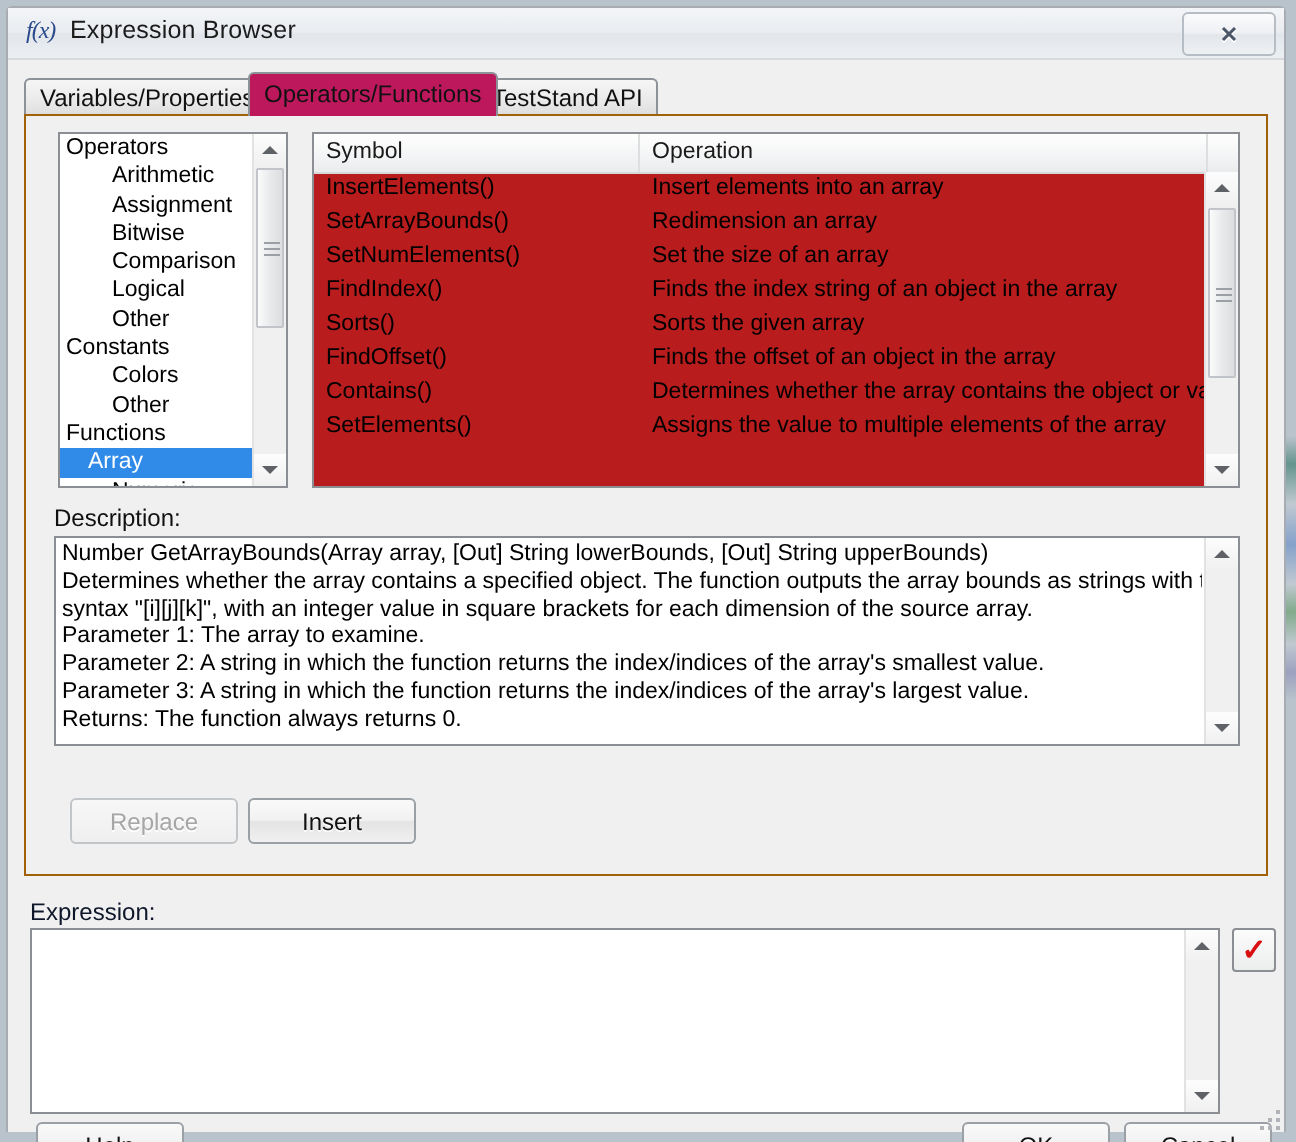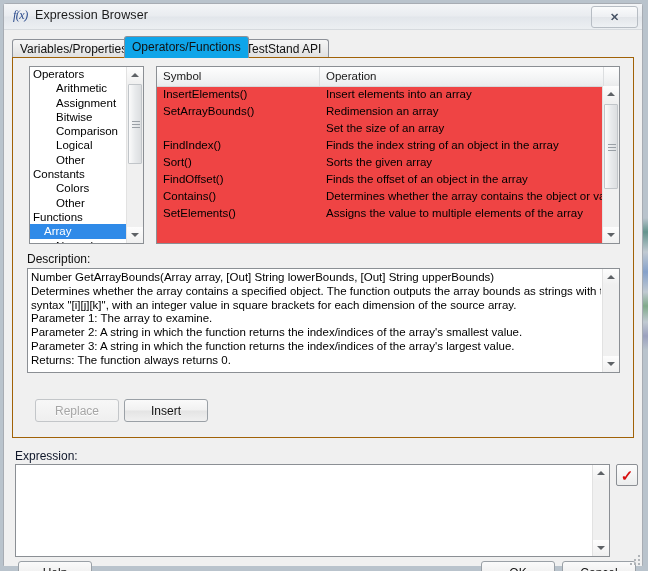--- a/index.html
+++ b/index.html
@@ -98,21 +98,21 @@
     border-radius: 3px 3px 0 0;
     background: linear-gradient(to bottom, #f6f6f6 0%, #e9e9e9 60%, #dedede 100%);
     font-size: 12px; color: #111;
     line-height: 18px;
     cursor: default;
     white-space: nowrap;
   }
   .tab.active {
     height: 22px;
     line-height: 21px;
-    background: #0ea5e9;
+    background: #be185d;
     border-color: #8d9198;
     z-index: 3;
   }
   #tab0 { left: 0; }
   #tab1 { left: 112px; }
   #tab2 { left: 226px; }
   
   .tabpage {
     position: absolute; left: 8px; top: 27px;
     width: 622px; height: 381px;
@@ -164,21 +164,21 @@
     border-radius: 1px;
     box-sizing: border-box;
     cursor: default;
   }
   .grip { position:absolute; left:3px; top:50%; margin-top:-3px; width:8px; height:7px; }
   .grip i { display:block; height:1px; background:#9aa0a6; margin-bottom:2px; }
   
   .listbox {
     position: absolute; left: 143px; top: 8px;
     width: 464px; height: 178px;
-    background: #ef4444;
+    background: #b91c1c;
     border: 1px solid #8b8f94;
     box-sizing: border-box;
     overflow: hidden;
   }
   .lv-head {
     position: absolute; left: 0; top: 0; right: 0; height: 19px;
     background: linear-gradient(to bottom,#fefefe,#f3f4f5 60%,#eaebec);
     border-bottom: 1px solid #d6d8da;
   }
   .lv-head .col {
@@ -328,28 +328,29 @@
           <div class="lv-body" id="lv-body">
               <div class="lv-row">
                 <span class="s">InsertElements()</span>
                 <span class="o">Insert elements into an array</span>
               </div>
               <div class="lv-row">
                 <span class="s">SetArrayBounds()</span>
                 <span class="o">Redimension an array</span>
               </div>
               <div class="lv-row">
+                <span class="s">SetNumElements()</span>
                 <span class="o">Set the size of an array</span>
               </div>
               <div class="lv-row">
                 <span class="s">FindIndex()</span>
                 <span class="o">Finds the index string of an object in the array</span>
               </div>
               <div class="lv-row">
-                <span class="s">Sort()</span>
+                <span class="s">Sorts()</span>
                 <span class="o">Sorts the given array</span>
               </div>
               <div class="lv-row">
                 <span class="s">FindOffset()</span>
                 <span class="o">Finds the offset of an object in the array</span>
               </div>
               <div class="lv-row">
                 <span class="s">Contains()</span>
                 <span class="o">Determines whether the array contains the object or valu...</span>
               </div>

